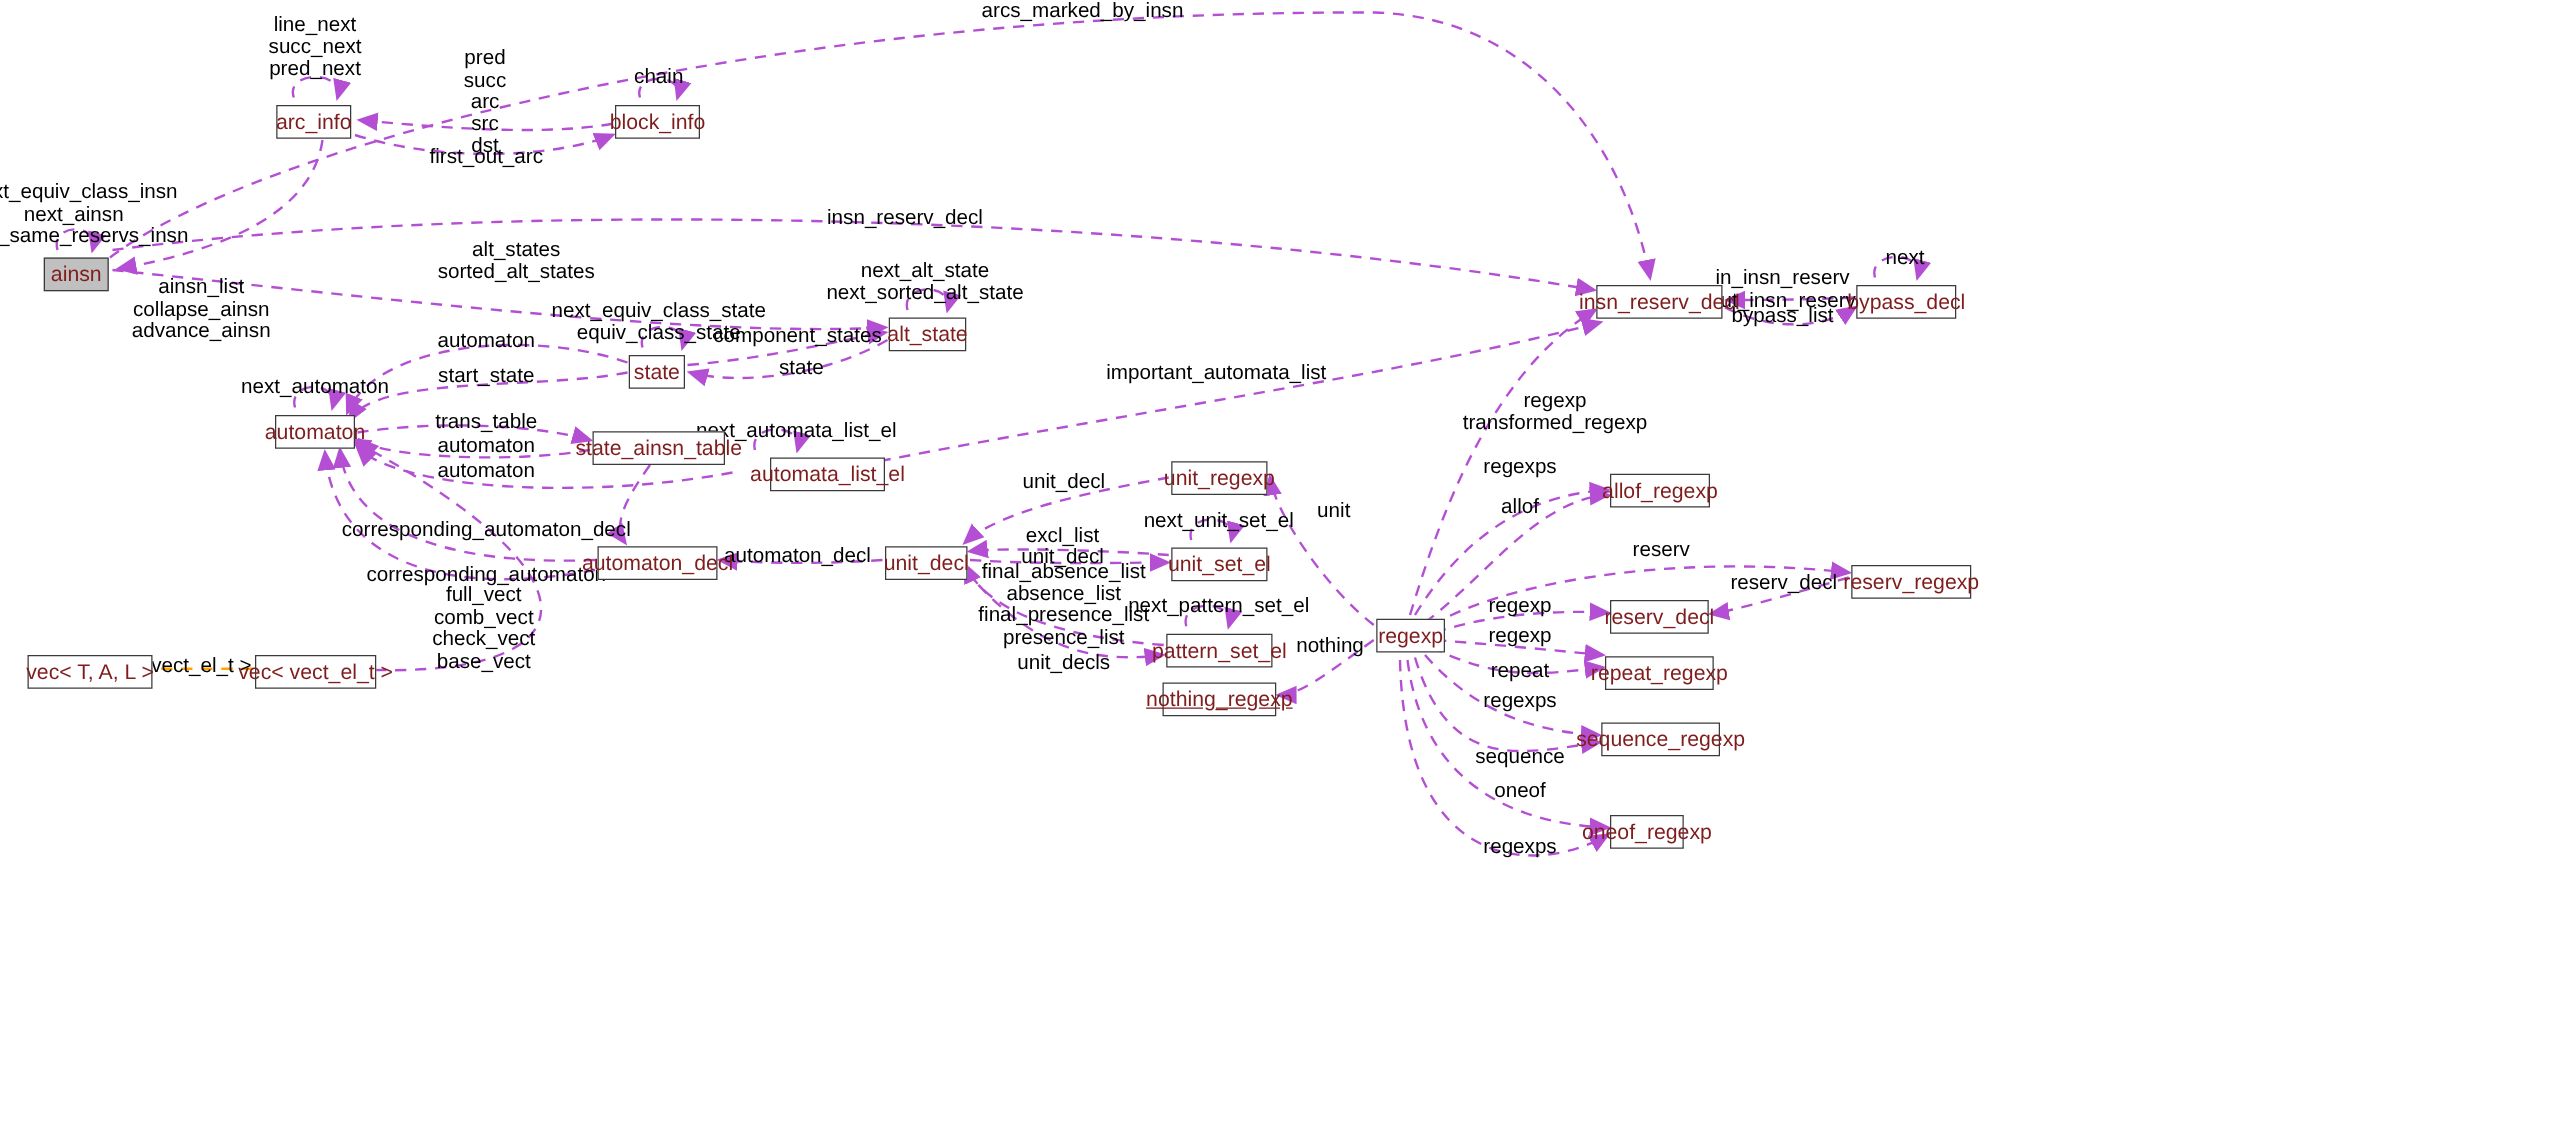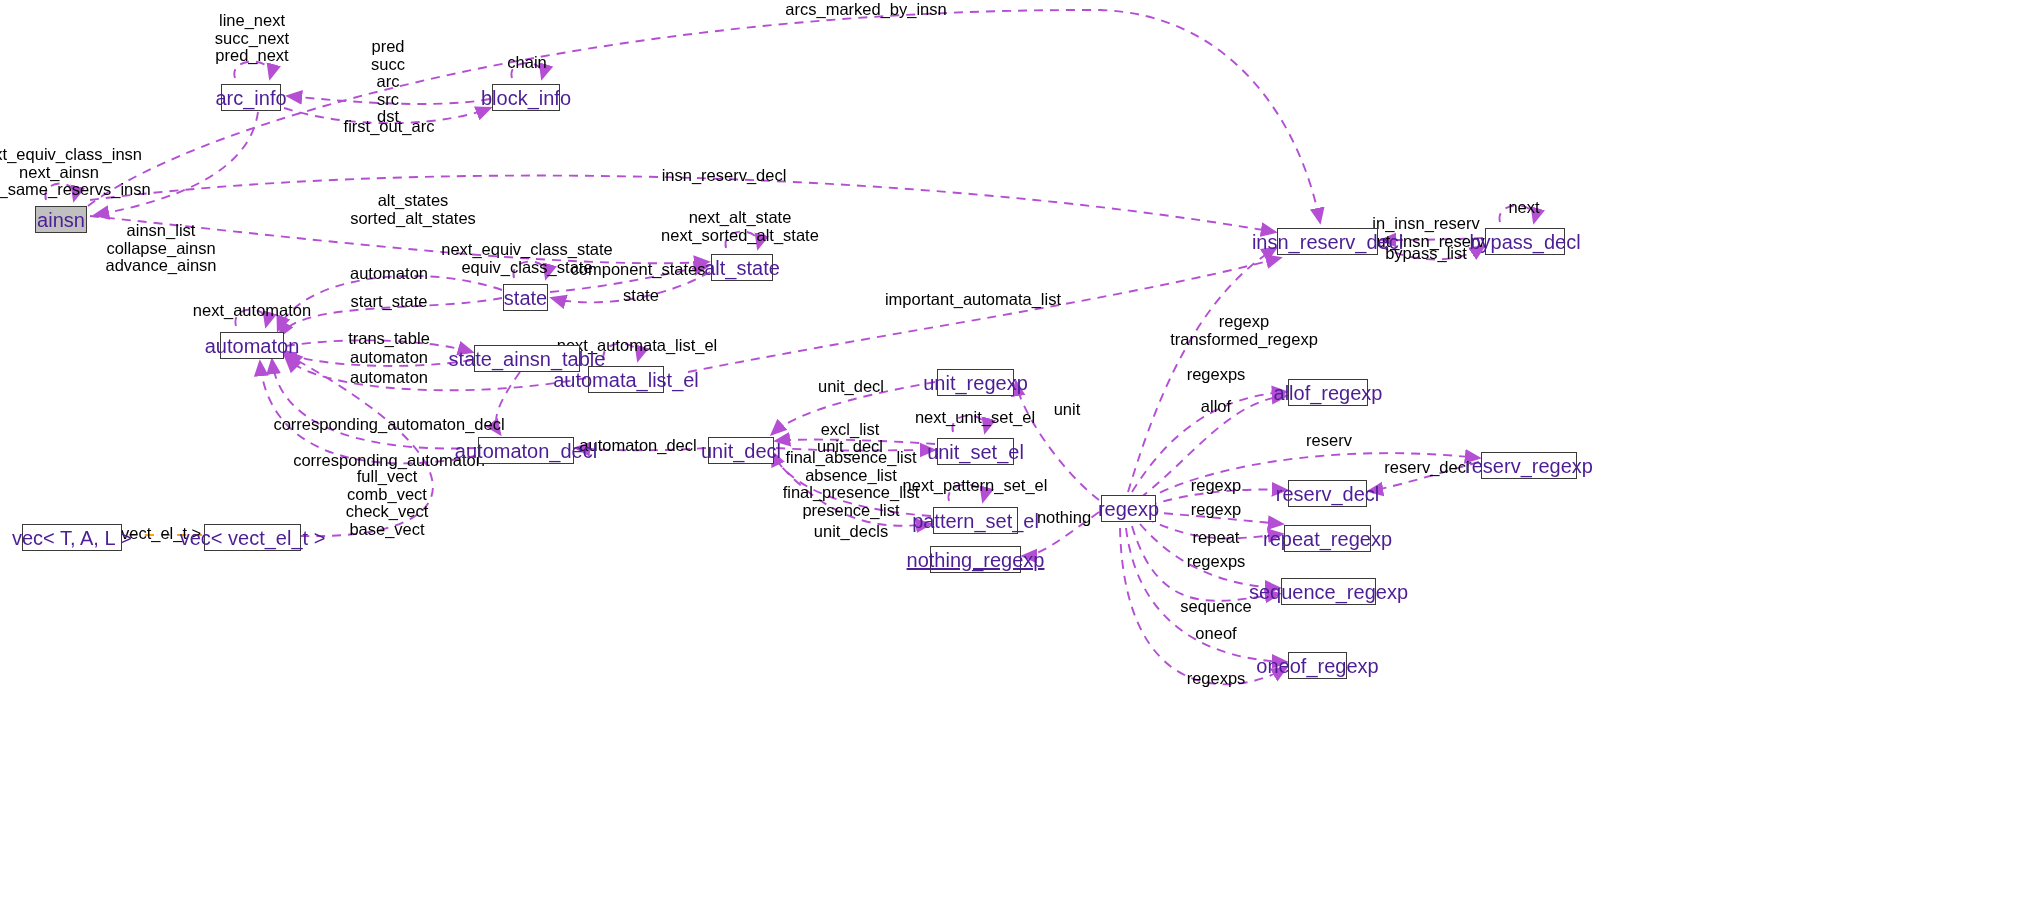--- a/index.html
+++ b/index.html
@@ -10,22 +10,22 @@
     background:#ffffff;
     font-family:"Liberation Sans","DejaVu Sans",sans-serif;
     overflow:hidden;
   }
   svg#edges{position:absolute;left:0;top:0;width:2041px;height:916px;}
   .node{
     position:absolute;
     box-sizing:border-box;
     border:1.5px solid #3a3a3a;
     background:#ffffff;
-    color:#4c1d95;
-    font-size:20px;
+    color:#7f1d1d;
+    font-size:17px;
     line-height:1;
     display:flex;
     align-items:center;
     justify-content:center;
     white-space:nowrap;
     padding:0 9px;
     height:27px;
     z-index:5;
   }
   .node.highlight{background:#c0c0c0;}
@@ -164,21 +164,21 @@
     </g>
   </svg>
 
   <div class="node highlight" style="left: 35px; top: 206px; width: 52px;">ainsn</div>
   <div class="node" style="left: 221px; top: 84px; width: 60px;">arc_info</div>
   <div class="node" style="left: 492px; top: 84px; width: 68px;">block_info</div>
   <div class="node" style="left: 220px; top: 332px; width: 64px;">automaton</div>
   <div class="node" style="left: 503px; top: 284px; width: 45px;">state</div>
   <div class="node" style="left: 711px; top: 254px; width: 62px;">alt_state</div>
   <div class="node" style="left: 474px; top: 345px; width: 106px;">state_ainsn_table</div>
-  <div class="node" style="left: 588px; top: 366px; width: 76px;">automata_list_el</div>
+  <div class="node" style="left: 616px; top: 366px; width: 92px;">automata_list_el</div>
   <div class="node" style="left: 478px; top: 437px; width: 96px;">automaton_decl</div>
   <div class="node" style="left: 708px; top: 437px; width: 66px;">unit_decl</div>
   <div class="node" style="left: 937px; top: 369px; width: 77px;">unit_regexp</div>
   <div class="node" style="left: 937px; top: 438px; width: 77px;">unit_set_el</div>
   <div class="node" style="left: 933px; top: 507px; width: 85px;">pattern_set_el</div>
   <div class="node" style="left: 930px; top: 546px; width: 91px; text-decoration: underline;">nothing_regexp</div>
   <div class="node" style="left: 1101px; top: 495px; width: 55px;">regexp</div>
   <div class="node" style="left: 1277px; top: 228px; width: 101px;">insn_reserv_decl</div>
   <div class="node" style="left: 1485px; top: 228px; width: 80px;">bypass_decl</div>
   <div class="node" style="left: 1288px; top: 379px; width: 80px;">allof_regexp</div>

